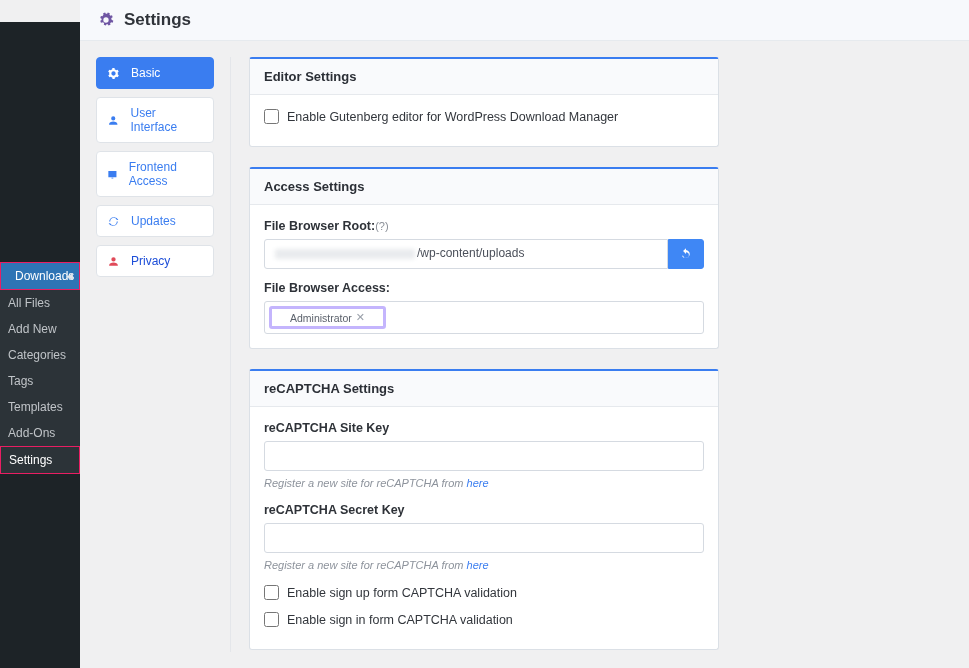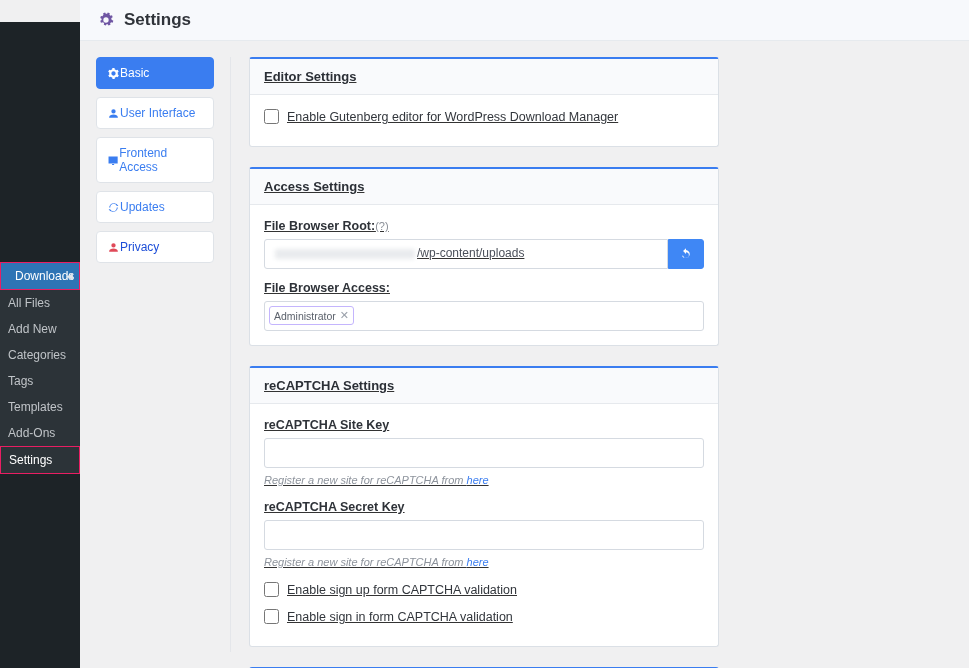--- a/index.html
+++ b/index.html
@@ -12,41 +12,41 @@
   .sidebar .menu-top .arrow { position: absolute; right: 6px; font-size: 9px; color: #e0e6ed; }
   .sub-items { background: #2c3338; }
   .sub-item { padding: 6px 8px; color: #c0c4c8; cursor: pointer; }
   .sub-item.active { color: #fff; font-weight: 500; border: 1px solid #e91e63; }
   .main { flex: 1; display: flex; flex-direction: column; background: #f0f0f1; }
   .page-header { background: #f7f9fc; padding: 10px 18px; display: flex; align-items: center; gap: 10px; border-bottom: 1px solid #e6eaee; }
   .page-header svg { width: 16px; height: 16px; fill: #6f56a3; }
   .page-header h1 { font-size: 17px; font-weight: 600; color: #30343a; }
   .content { flex: 1; display: flex; padding: 16px; gap: 18px; overflow: auto; }
   .tabs-col { width: 135px; flex-shrink: 0; border-right: 1px solid #e4e6ea; padding-right: 16px; }
-  .tab { display: flex; align-items: center; gap: 0; background: #fff; border: 1px solid #dfe3e8; border-radius: 4px; padding: 8px 10px; margin-bottom: 8px; color: #3a7df0; font-size: 12px; cursor: pointer; }
+  .tab { display: flex; align-items: center; gap: 11px; background: #fff; border: 1px solid #dfe3e8; border-radius: 4px; padding: 8px 10px; margin-bottom: 8px; color: #3a7df0; font-size: 12px; cursor: pointer; }
   .tab.active { background: #3a7df0; color: #fff; border-color: #3a7df0; }
   .tab svg { width: 13px; height: 13px; fill: currentColor; }
   .tab.privacy { color: #1d4ed8; }
   .tab.privacy svg { fill: #e04a59; }
   .panels { flex: 1; max-width: 470px; }
-  .panel { background: #fff; border: 1px solid #dbe0e6; border-top: 2px solid #3a7df0; border-radius: 3px; margin-bottom: 20px; text-decoration: underline; }
+  .panel { background: #fff; border: 1px solid #dbe0e6; border-top: 2px solid #3a7df0; border-radius: 3px; margin-bottom: 20px; }
   .panel-header { padding: 10px 14px; font-weight: 600; color: #2b2f36; border-bottom: 1px solid #e6e9ed; background: #f9fafc; }
   .panel-body { padding: 14px; }
   .check-row { display: flex; align-items: flex-end; gap: 8px; color: #32363c; font-size: 12.5px; margin-bottom: 8px; }
   .check-row input[type=checkbox] { width: 15px; height: 15px; border: 1px solid #bfc6cf; border-radius: 3px; cursor: pointer; }
   .field-label { font-weight: 600; font-size: 12.5px; color: #2e3238; margin-bottom: 6px; display: block; }
   .field-label .hint { font-weight: 400; color: #8a8f97; font-size: 11px; }
   .input-row { display: flex; margin-bottom: 12px; }
   .text-input { flex: 1; border: 1px solid #d5dae1; border-radius: 3px 0 0 3px; padding: 6px 10px; font-size: 12px; color: #4b505a; background: #fff; min-height: 30px; }
   .text-input.full { border-radius: 3px; }
   .text-input .redacted { display: inline-block; width: 140px; height: 10px; background: #e9ebee; border-radius: 2px; filter: blur(2px); vertical-align: middle; margin-right: 2px; }
   .refresh-btn { width: 36px; background: #3f87f5; border: 1px solid #3f87f5; border-radius: 0 3px 3px 0; display: flex; align-items: center; justify-content: center; cursor: pointer; }
   .refresh-btn svg { width: 14px; height: 14px; fill: #fff; }
   .tag-input { border: 1px solid #d5dae1; border-radius: 3px; padding: 4px; min-height: 30px; }
-  .role-tag { display: inline-flex; align-items: center; gap: 4px; border: 1px solid #c4b5fd; border-radius: 3px; padding: 2px 4px; font-size: 10.5px; color: #5c626c; justify-content: center; }
+  .role-tag { display: inline-flex; align-items: center; gap: 4px; border: 3px solid #c4b5fd; border-radius: 3px; padding: 2px 18px; font-size: 10.5px; color: #5c626c; justify-content: center; }
   .role-tag .x { color: #9aa0aa; cursor: pointer; font-size: 11px; }
   .helper { font-size: 11px; color: #8d939c; font-style: italic; margin-top: -6px; margin-bottom: 14px; }
   .helper a { color: #3a7df0; text-decoration: none; cursor: pointer; }
   .mt10 { margin-top: 12px; }
 </style>
 </head>
 <body>
 
 <div class="layout">
   <aside class="sidebar">

